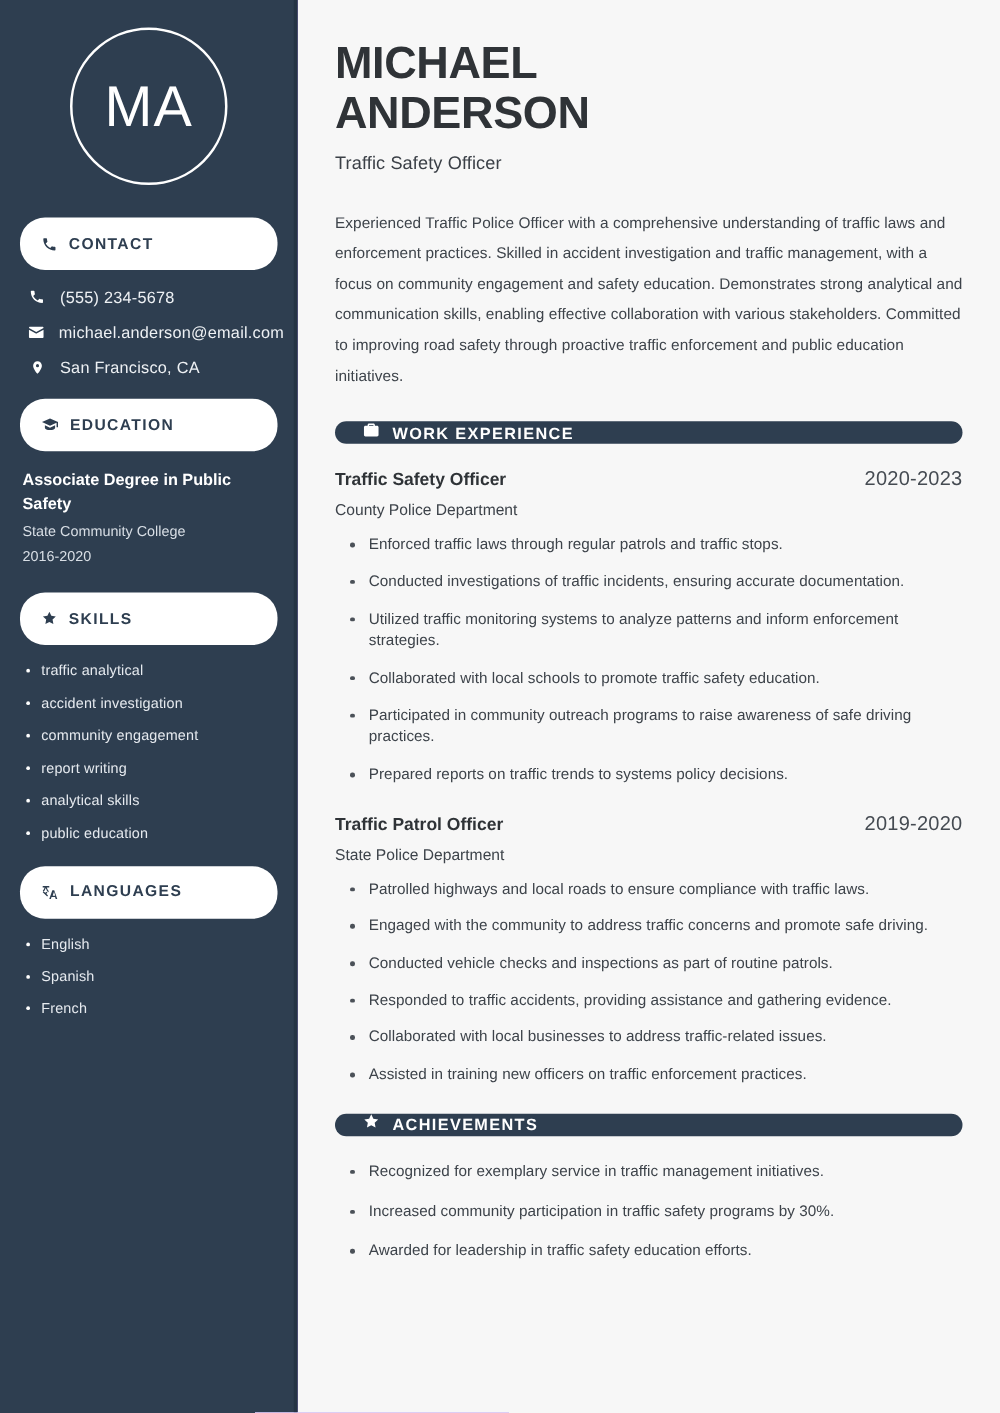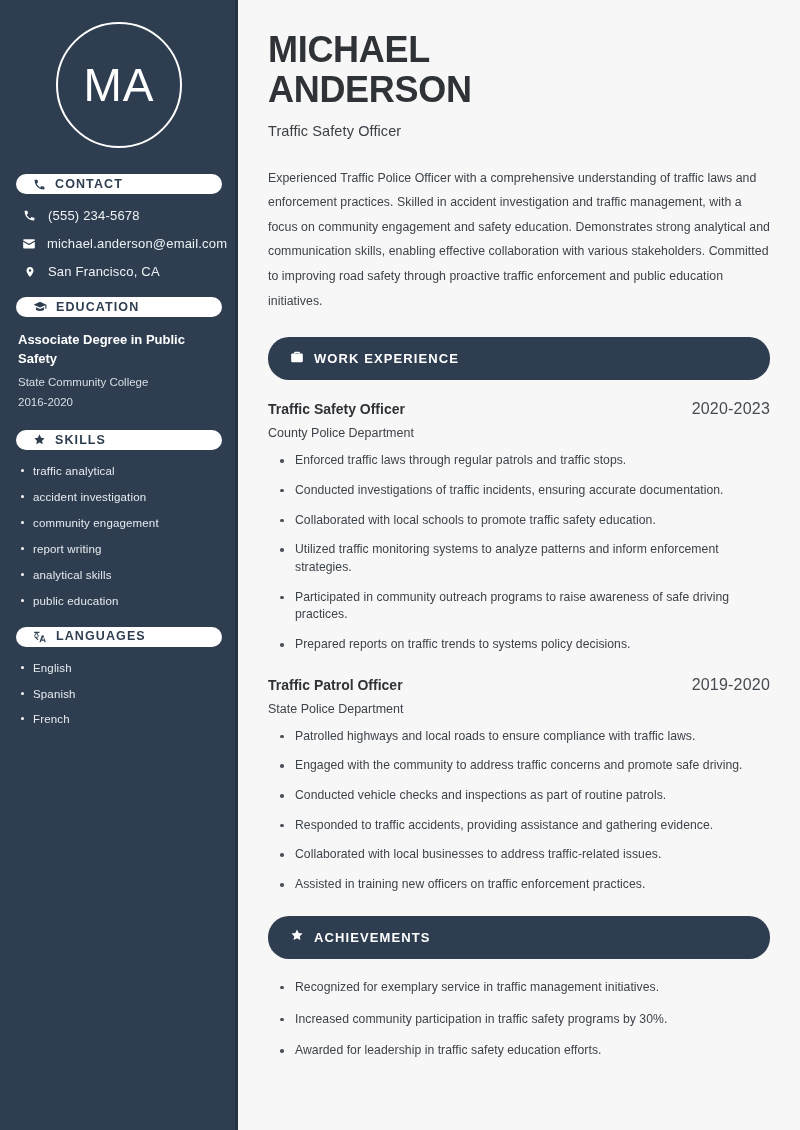--- a/index.html
+++ b/index.html
@@ -55,21 +55,21 @@
     font-weight: 400;
     letter-spacing: 1px;
     color: #ffffff;
     line-height: 1;
   }
 
   .pill {
     background: #ffffff;
     color: #2e3e50;
     border-radius: 20px;
-    height: 20px;
+    height: 42px;
     display: flex;
     align-items: center;
     gap: 9px;
     padding: 0 17px;
     margin-bottom: 14px;
   }
   .pill .pill-label {
     font-size: 12.5px;
     font-weight: bold;
     letter-spacing: 1.1px;
@@ -154,21 +154,21 @@
     color: #3d434a;
     line-height: 2.0;
     margin-top: 27px;
     letter-spacing: .05px;
   }
 
   .sec-pill {
     background: #2e3e50;
     color: #ffffff;
     border-radius: 21px;
-    height: 43px;
+    height: 18px;
     display: flex;
     align-items: center;
     gap: 10px;
     padding: 0 22px;
     margin-top: 24px;
     margin-bottom: 20px;
   }
   .sec-pill .sec-label {
     font-size: 13px;
     font-weight: bold;
@@ -346,22 +346,22 @@
 
     <div class="job">
       <div class="job-head">
         <span class="job-role">Traffic Safety Officer</span>
         <span class="job-dates">2020-2023</span>
       </div>
       <div class="job-org">County Police Department</div>
       <ul class="job-bullets">
         <li>Enforced traffic laws through regular patrols and traffic stops.</li>
         <li>Conducted investigations of traffic incidents, ensuring accurate documentation.</li>
+        <li>Utilized traffic monitoring systems to analyze patterns and inform enforcement strategies.</li>
         <li>Collaborated with local schools to promote traffic safety education.</li>
-        <li>Utilized traffic monitoring systems to analyze patterns and inform enforcement strategies.</li>
         <li>Participated in community outreach programs to raise awareness of safe driving practices.</li>
         <li>Prepared reports on traffic trends to systems policy decisions.</li>
       </ul>
     </div>
 
     <div class="job">
       <div class="job-head">
         <span class="job-role">Traffic Patrol Officer</span>
         <span class="job-dates">2019-2020</span>
       </div>

